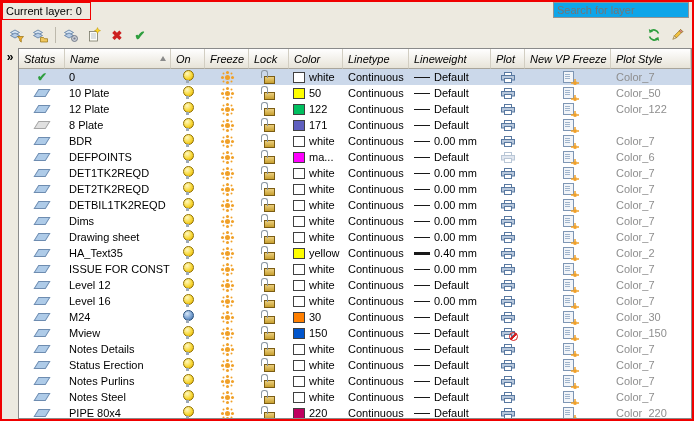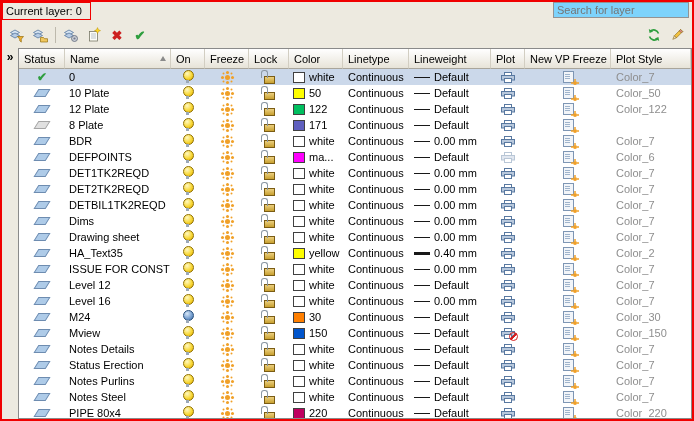--- a/index.html
+++ b/index.html
@@ -4,37 +4,37 @@
 <style>
   html,body{margin:0;padding:0;}
   body{
     width:694px;height:421px;box-sizing:border-box;overflow:hidden;
     border:2px solid #F00000;background:#EDEAE0;
     font-family:"Liberation Sans",sans-serif;font-size:11px;color:#000;
   }
   
   .topbar{height:20px;display:flex;align-items:flex-start;justify-content:space-between;padding-right:3px;}
   .curlayer{height:18px;box-sizing:border-box;border:1px solid #F00000;display:flex;align-items:center;padding:0 8px 0 3px;background:#EDEAE0;}
-  .searchbox{width:136px;height:16px;box-sizing:border-box;border:1px solid #939393;background:#7dd3fc;display:flex;align-items:center;}
+  .searchbox{width:136px;height:16px;box-sizing:border-box;border:1px solid #939393;background:#0ea5e9;display:flex;align-items:center;}
   .searchbox input{border:none;outline:none;width:100%;height:12px;font:11px "Liberation Sans",sans-serif;padding:0 3px;background:transparent;color:#444;}
   
   .toolbar{height:26px;display:flex;align-items:center;padding:0 5px;gap:3px;}
   .tbtn{width:20px;height:20px;display:flex;align-items:center;justify-content:center;cursor:pointer;}
   .tsep{height:16px;border-left:1px solid #BDB9AC;margin:0 2px;}
   .tspacer{flex:1;}
   .xglyph{color:#CC2020;font-size:13px;font-weight:bold;line-height:1;}
   .vglyph{color:#2E9E3E;font-size:13px;font-weight:bold;line-height:1;}
   
   .main{display:flex;height:371px;}
   .lstrip{width:16px;display:flex;flex-direction:column;align-items:center;padding-top:3px;box-sizing:border-box;}
   .chev{font-weight:bold;font-size:12px;line-height:1;cursor:pointer;}
   .tablewrap{flex:1;border:1px solid #8A8A8A;background:#fff;display:flex;flex-direction:column;overflow:hidden;}
   .thead{display:flex;height:20px;flex:0 0 20px;}
   .thead .cell{background:linear-gradient(#FFFFFF,#E7E3D8);border-right:1px solid #D2CEC2;border-bottom:1px solid #A9A59B;
-    justify-content:flex-start;padding-left:5px;}
+    justify-content:flex-start;padding-left:5px;font-style:italic;}
   .tbody{flex:1;overflow:hidden;}
   .trow{display:flex;height:16px;align-items:center;}
   .trow.selected{background:#CBD8EA;}
   .cell{display:flex;align-items:center;height:100%;box-sizing:border-box;overflow:hidden;white-space:nowrap;}
   .c-status{width:46px;justify-content:center;}
   .c-name{width:106px;padding-left:4px;}
   .c-on{width:34px;justify-content:center;}
   .c-freeze{width:44px;justify-content:center;}
   .c-lock{width:40px;justify-content:center;}
   .c-color{width:54px;padding-left:4px;gap:4px;}

